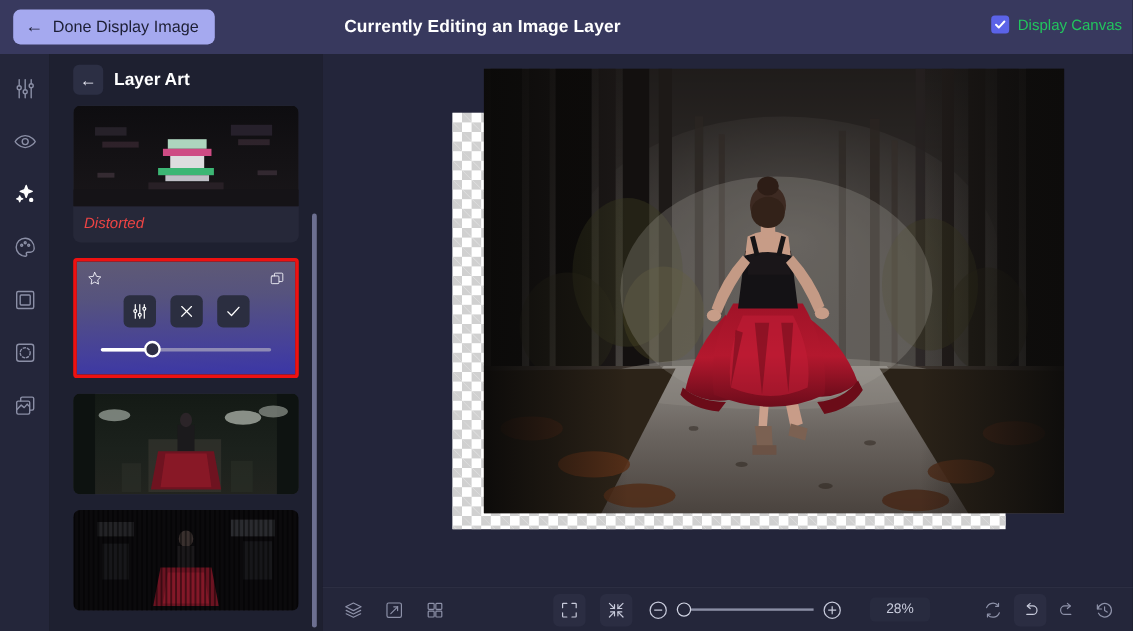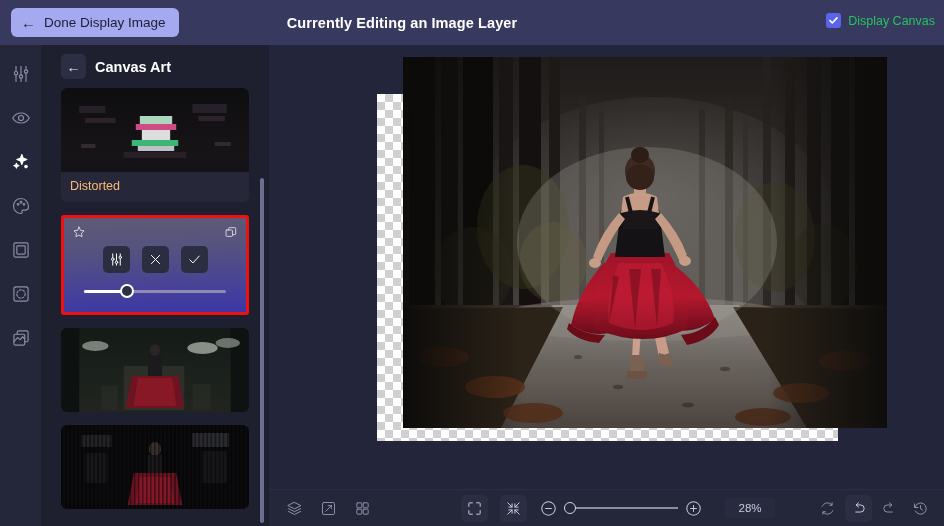--- a/index.html
+++ b/index.html
@@ -74,21 +74,21 @@
   }
   .sb-title { color: #ffffff; font-size: 14.5px; font-weight: bold; }
 
   .sb-list { padding: 0 20px; }
   .preset-card {
     background: #262839; border-radius: 6px; overflow: hidden; margin-bottom: 13px;
     cursor: pointer;
   }
   .preset-thumb { width: 100%; height: 84px; display: block; }
   .preset-label {
-    color: #fdba74; font-size: 12.5px; padding: 7px 9px 9px 9px;
+    color: #ef4444; font-size: 12.5px; padding: 7px 9px 9px 9px; font-style: italic;
   }
 
   
   .edit-card {
     position: relative; border: 3px solid #ee1111; border-radius: 3px;
     height: 100px; margin-bottom: 13px;
     background: linear-gradient(178deg, #5f5a75 0%, #56537e 32%, #45409b 78%, #3b36a6 100%);
     overflow: hidden;
   }
   .edit-card .corner {
@@ -275,21 +275,21 @@
       </svg>
     </div>
   </div>
 
   <div class="sidebar">
 
     <div class="sb-header">
       <div class="sb-back">
         <span>←</span>
       </div>
-      <div class="sb-title">Canvas Art</div>
+      <div class="sb-title">Layer Art</div>
     </div>
 
     <div class="sb-list">
 
       <div class="preset-card">
         <svg class="preset-thumb" viewBox="0 0 186 84" preserveAspectRatio="none">
           <defs>
             <linearGradient id="dg" x1="0" y1="0" x2="0" y2="1">
               <stop offset="0" stop-color="#0e0d10"></stop>
                 <stop offset="1" stop-color="#191619"></stop>

